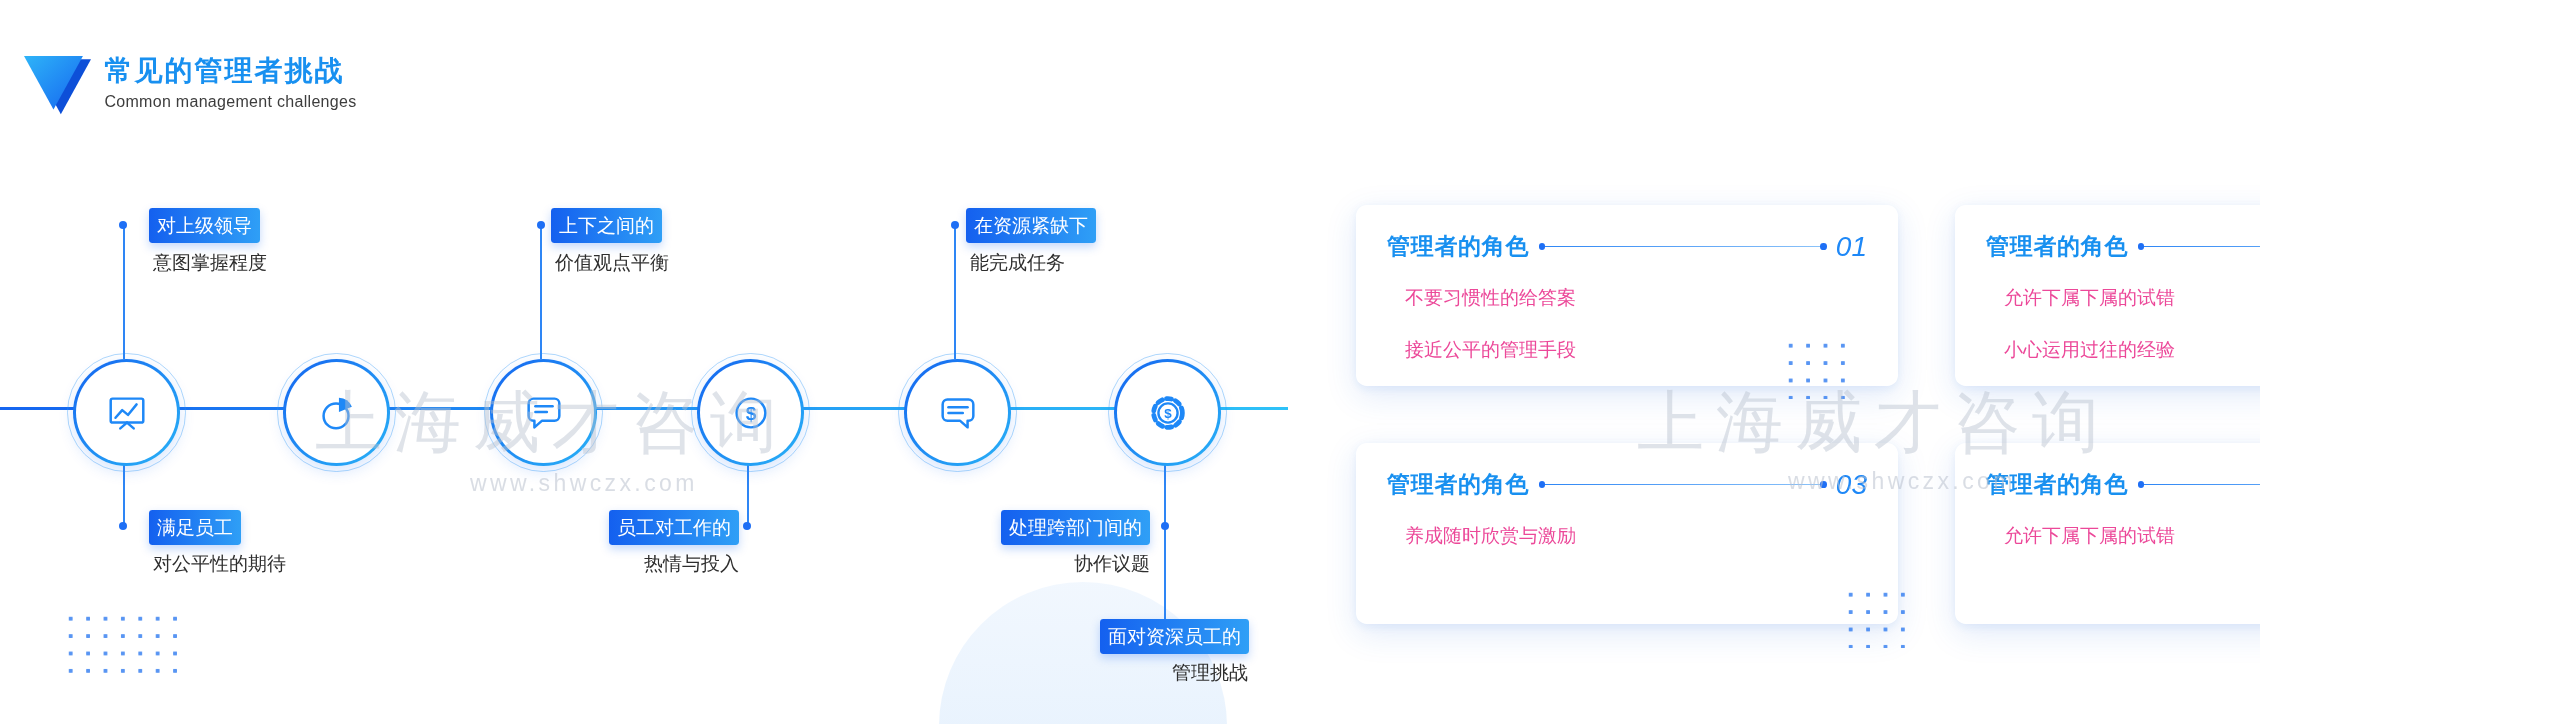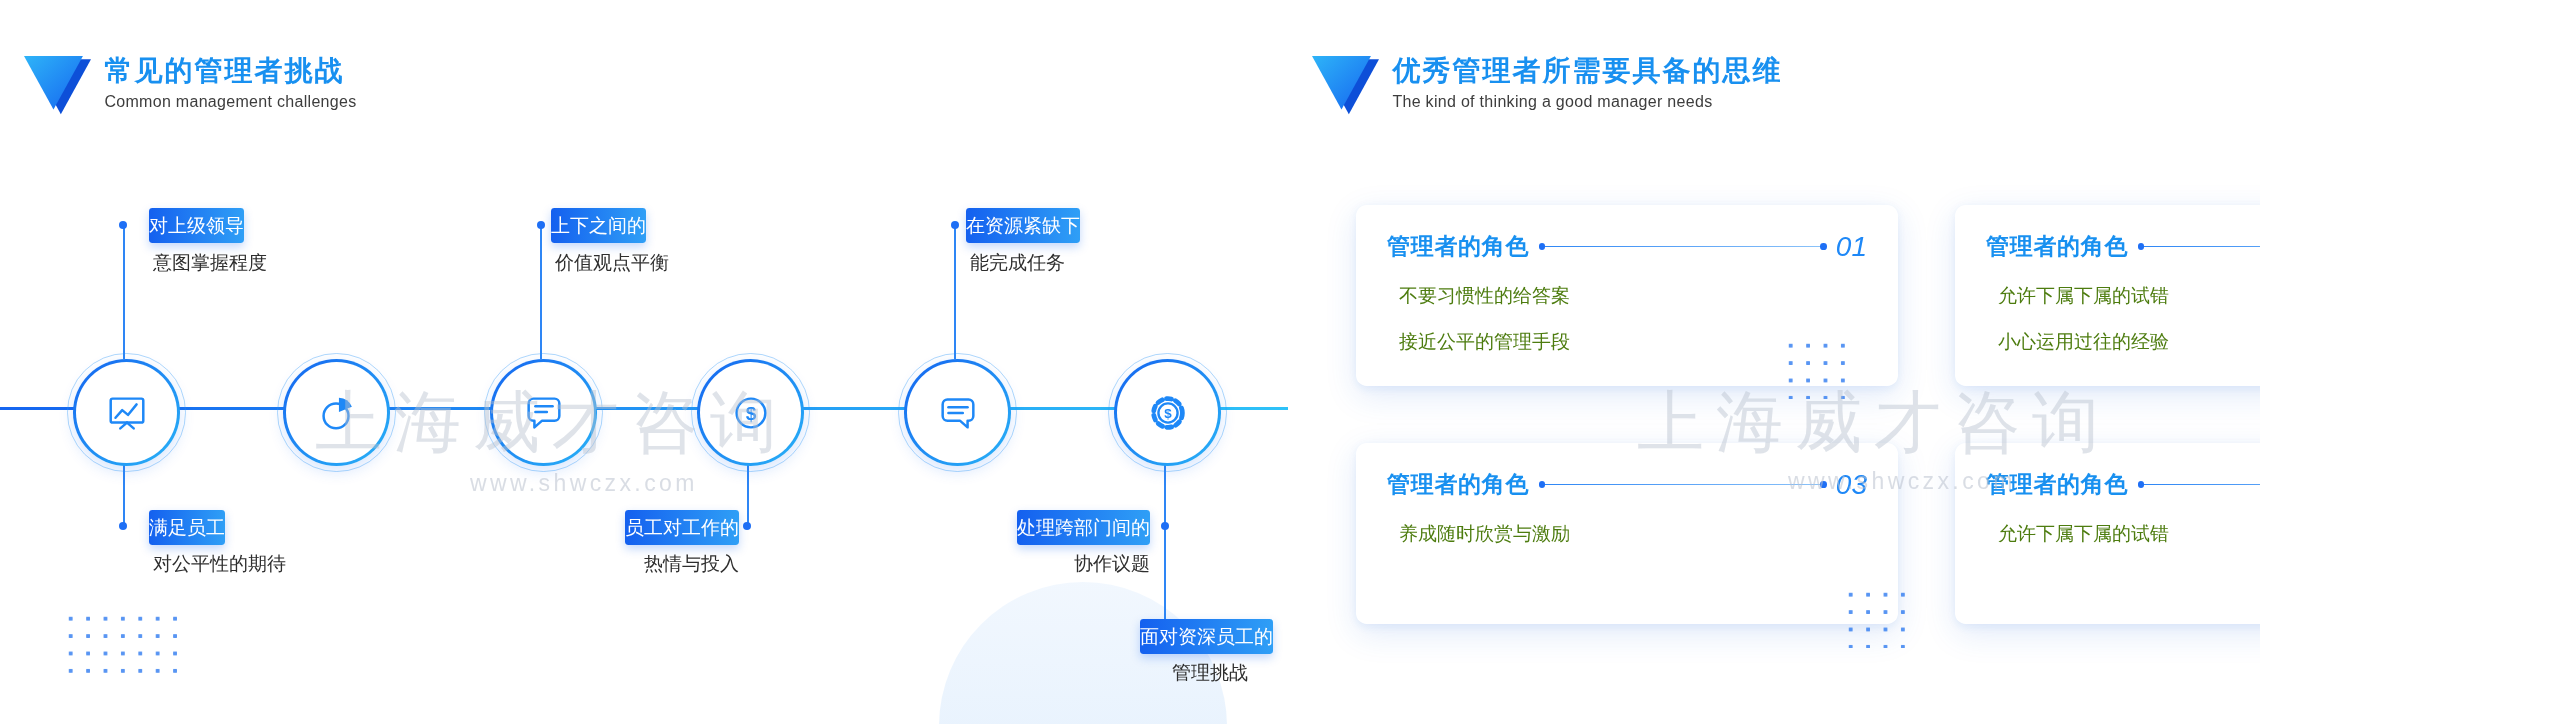--- a/index.html
+++ b/index.html
@@ -19,21 +19,21 @@
   .tl-circle{position:absolute;top:359px;width:101px;height:101px;border-radius:50%;
     background:linear-gradient(#fff,#fff) padding-box,linear-gradient(135deg,#1565F0,#29B3F7) border-box;
     border:3.4px solid transparent;display:flex;align-items:center;justify-content:center;
     box-shadow:0 5.4px 14.8px rgba(21,101,240,.16);z-index:2;}
   .tl-circle::before{content:"";position:absolute;inset:-8.7px;border-radius:50%;border:1.3px solid rgba(41,150,247,.38);}
   .node-icon{width:46px;height:46px;stroke:#1E88F7;fill:none;stroke-width:2.6;stroke-linecap:round;stroke-linejoin:round;}
 
   .v-line{position:absolute;width:2px;background:#2E86F5;z-index:1;}
   .node-dot{position:absolute;width:8px;height:8px;border-radius:50%;background:#1E6FF5;z-index:2;}
 
-  .badge{position:absolute;height:35px;line-height:35px;padding:0 0;border-radius:3.4px;
+  .badge{position:absolute;height:35px;line-height:35px;padding:0 8px;border-radius:3.4px;
     background:linear-gradient(90deg,#1460EF,#2F9FF6);color:#fff;font-size:19px;white-space:nowrap;z-index:3;
     box-shadow:0 4px 9.4px rgba(21,101,240,.25);}
   .desc{position:absolute;font-size:19px;color:#2e2e2e;white-space:nowrap;z-index:3;}
   .align-r{text-align:center;}
 
   
   .wm-name{position:absolute;font-size:67px;letter-spacing:12px;color:rgba(185,193,206,.45);white-space:nowrap;z-index:6;pointer-events:none;}
   .wm-url{position:absolute;font-size:23px;letter-spacing:3.4px;color:rgba(185,193,206,.55);white-space:nowrap;z-index:6;pointer-events:none;}
 
   
@@ -48,21 +48,21 @@
     box-shadow:0 9.4px 32px rgba(30,100,220,.13),0 2.7px 8px rgba(30,100,220,.08);
     padding:25.5px 31px;box-sizing:border-box;z-index:2;}
   .card-head{display:flex;align-items:center;text-align:right;}
   .card-title{font-size:23px;font-weight:bold;color:#1890F0;letter-spacing:0.7px;white-space:nowrap;}
   .card-line{flex:1;height:1.3px;margin:0 12px;background:linear-gradient(90deg,#2E86F5,#8CC3F9);position:relative;}
   .card-line::before,.card-line::after{content:"";position:absolute;top:-2.7px;width:6.7px;height:6.7px;border-radius:50%;background:#1E6FF5;}
   .card-line::before{left:-2.7px;}
   .card-line::after{right:-2.7px;}
   .card-num{font-size:28px;font-style:italic;color:#1E88F7;white-space:nowrap;}
   .card-text{margin-top:16px;}
-  .card-text p{margin:12px;font-size:19px;color:#4d7c0f;line-height:1.8;}
+  .card-text p{margin:18px;font-size:19px;color:#ec4899;line-height:1.8;}
 </style>
 </head>
 <body>
 
 <div class="canvas">
 
   <div class="deco-circle"></div>
 
   <section class="slide slide-left">
 
@@ -151,44 +151,28 @@
     <div class="desc" style="left:555px;top:250px;">价值观点平衡</div>
     <div class="badge" style="left:966px;top:208px;">在资源紧缺下</div>
     <div class="desc" style="left:970px;top:250px;">能完成任务</div>
 
     <div class="badge" style="left:149px;top:510px;">满足员工</div>
     <div class="desc" style="left:153px;top:551px;">对公平性的期待</div>
     <div class="badge align-r" style="right:549px;top:510px;">员工对工作的</div>
     <div class="desc align-r" style="right:549px;top:551px;">热情与投入</div>
     <div class="badge align-r" style="right:138px;top:510px;">处理跨部门间的</div>
     <div class="desc align-r" style="right:138px;top:551px;">协作议题</div>
-    <div class="badge" style="left:1140px;top:619px;">面对资深员工的</div>
+    <div class="badge" style="left:1100px;top:619px;">面对资深员工的</div>
     <div class="desc align-r" style="right:40px;top:660px;">管理挑战</div>
 
     <div class="dots" style="left:62px;top:610px;width:122px;height:70px;"></div>
   </section>
 
   <section class="slide slide-right">
 
-    <div class="slide-header">
-      <svg class="logo" width="67" height="59" viewBox="0 0 100 88">
-        <defs>
-          <linearGradient id="lg2" x1="0" y1="0" x2="1" y2="1">
-            <stop offset="0" stop-color="#2EB4F8"></stop>
-              <stop offset="1" stop-color="#1565F0"></stop>
-          </linearGradient>
-        </defs>
-        <polygon points="10,5 100,5 55,87" fill="#0D4FD8"></polygon>
-        <polygon points="0,0 88,0 44,80" fill="url(#lg2)"></polygon>
-      </svg>
-      <div class="title-block">
-        <h1 class="slide-title">优秀管理者所需要具备的思维</h1>
-        <div class="slide-subtitle">The kind of thinking a good manager needs</div>
-      </div>
-    </div>
 
     <div class="wm-name" style="left:349px;top:377px;">上海威才咨询</div>
     <div class="wm-url" style="left:500px;top:468px;">www.shwczx.com</div>
 
     <div class="card" style="left:68px;top:205px;">
       <div class="card-head">
         <span class="card-title">管理者的角色</span>
         <span class="card-line"></span>
         <span class="card-num">01</span>
       </div>

